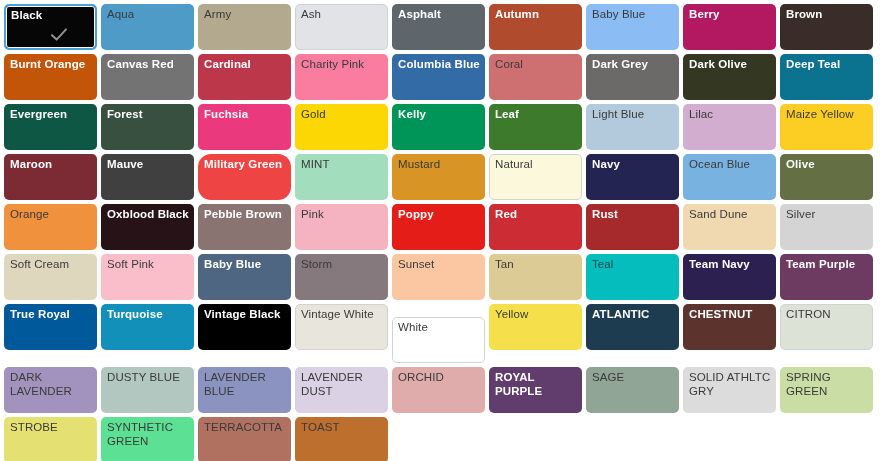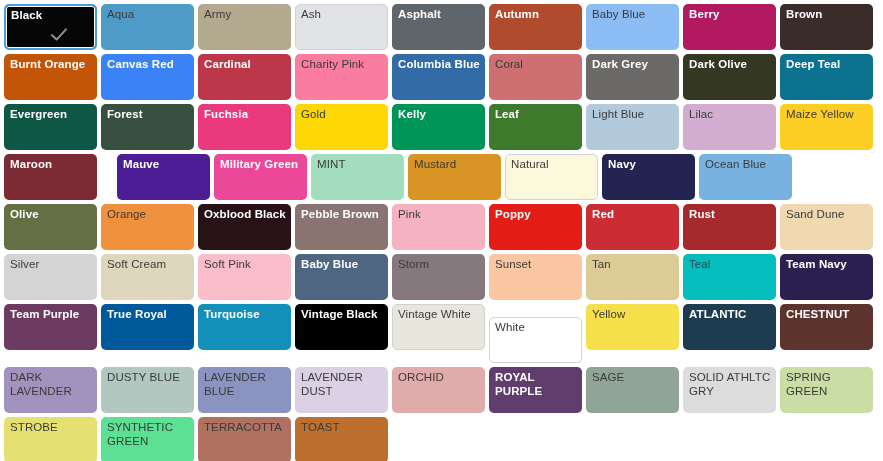--- a/index.html
+++ b/index.html
@@ -106,21 +106,21 @@
     </div>
     <div class="swatch dark" style="background: rgb(178, 25, 97);">
       <div class="swatch-label">Berry</div>
     </div>
     <div class="swatch dark" style="background: rgb(58, 44, 40);">
       <div class="swatch-label">Brown</div>
     </div>
     <div class="swatch dark" style="background: rgb(194, 85, 8);">
       <div class="swatch-label">Burnt Orange</div>
     </div>
-    <div class="swatch dark" style="background: #3b82f6;">
+    <div class="swatch dark" style="background: #737373;">
       <div class="swatch-label">Canvas Red</div>
     </div>
     <div class="swatch dark" style="background: rgb(189, 55, 75);">
       <div class="swatch-label">Cardinal</div>
     </div>
     <div class="swatch light" style="background: rgb(250, 125, 160);">
       <div class="swatch-label">Charity Pink</div>
     </div>
     <div class="swatch dark" style="background: rgb(51, 107, 166);">
       <div class="swatch-label">Columbia Blue</div>
@@ -160,24 +160,24 @@
     </div>
     <div class="swatch light" style="background: rgb(211, 173, 208);">
       <div class="swatch-label">Lilac</div>
     </div>
     <div class="swatch light" style="background: rgb(252, 206, 35);">
       <div class="swatch-label">Maize Yellow</div>
     </div>
     <div class="swatch dark" style="background: rgb(124, 43, 53);">
       <div class="swatch-label">Maroon</div>
     </div>
-    <div class="swatch dark" style="background: #4c1d95; margin-left: 16px;">
+    <div class="swatch dark" style="background: #404040;">
       <div class="swatch-label">Mauve</div>
     </div>
-    <div class="swatch dark" style="background: #ec4899;">
+    <div class="swatch dark" style="background: #ef4444; border-radius: 13px;">
       <div class="swatch-label">Military Green</div>
     </div>
     <div class="swatch light" style="background: rgb(162, 222, 190);">
       <div class="swatch-label">MINT</div>
     </div>
     <div class="swatch light" style="background: rgb(216, 149, 38);">
       <div class="swatch-label">Mustard</div>
     </div>
     <div class="swatch light bordered" style="background: rgb(251, 248, 220);">
       <div class="swatch-label">Natural</div>
@@ -261,20 +261,23 @@
       <div class="swatch-label">White</div>
     </div>
     <div class="swatch light" style="background: rgb(245, 224, 75);">
       <div class="swatch-label">Yellow</div>
     </div>
     <div class="swatch dark" style="background: rgb(30, 60, 79);">
       <div class="swatch-label">ATLANTIC</div>
     </div>
     <div class="swatch dark" style="background: rgb(93, 51, 46);">
       <div class="swatch-label">CHESTNUT</div>
+    </div>
+    <div class="swatch light bordered" style="background: rgb(221, 226, 215);">
+      <div class="swatch-label">CITRON</div>
     </div>
     <div class="swatch light" style="background: rgb(161, 147, 189);">
       <div class="swatch-label">DARK
 LAVENDER</div>
     </div>
     <div class="swatch light" style="background: rgb(178, 199, 192);">
       <div class="swatch-label">DUSTY BLUE</div>
     </div>
     <div class="swatch light" style="background: rgb(139, 147, 192);">
       <div class="swatch-label">LAVENDER

